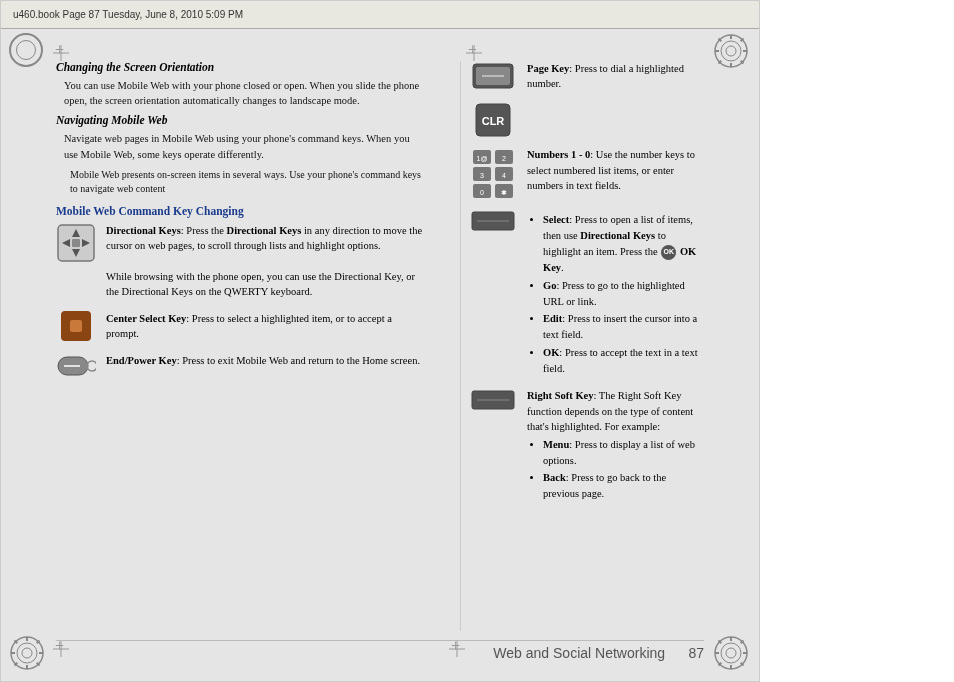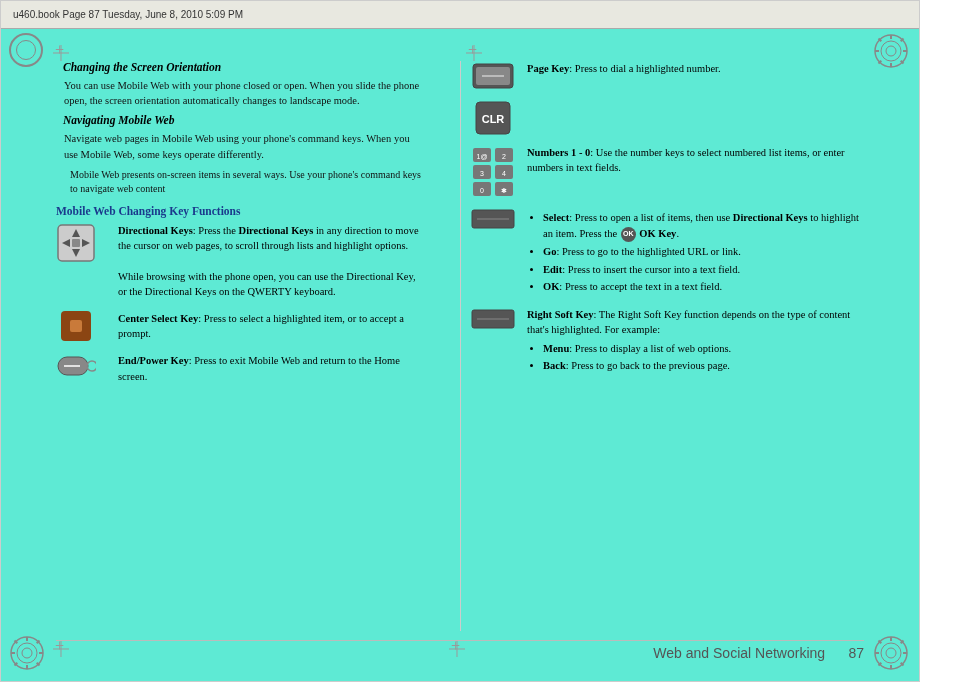--- a/index.html
+++ b/index.html
@@ -10,23 +10,23 @@
       background: #ffffff;
       font-family: 'Times New Roman', serif;
       font-size: 11px;
       color: #000000;
       overflow: hidden;
       position: relative;
     }
 
     
     .page-container {
-      width: 920px;
+      width: 760px;
       height: 682px;
-      background: #5eead4;
+      background: #e5e5e5;
       position: relative;
       border: 1px solid #ccc;
     }
 
     
     .header-bar {
       position: absolute;
       top: 0;
       left: 0;
       right: 0;
@@ -119,21 +119,20 @@
       border-left: 1px solid #ccc;
     }
 
     
     .section-title-italic {
       font-style: italic;
       font-weight: bold;
       font-size: 11.5px;
       margin-bottom: 5px;
       color: #000;
-      margin-left: 7px;
     }
 
     .section-title-blue {
       font-weight: bold;
       font-size: 11.5px;
       color: #1a3a8c;
       margin-bottom: 6px;
       margin-top: 6px;
     }
 
@@ -155,21 +154,21 @@
 
     
     .cmd-section {
       margin-top: 8px;
     }
 
     .cmd-item {
       display: flex;
       align-items: flex-start;
       margin-bottom: 12px;
-      gap: 22px;
+      gap: 10px;
     }
 
     .cmd-icon {
       flex: 0 0 40px;
       display: flex;
       justify-content: center;
       align-items: center;
     }
 
     .cmd-text {
@@ -332,21 +331,21 @@
         <div class="body-text">You can use Mobile Web with your phone closed or open. When you slide the phone open, the screen orientation automatically changes to landscape mode.</div>
       </div>
 
       <div>
         <div class="section-title-italic">Navigating Mobile Web</div>
         <div class="body-text">Navigate web pages in Mobile Web using your phone's command keys. When you use Mobile Web, some keys operate differently.</div>
         <div class="body-text-indent">Mobile Web presents on-screen items in several ways. Use your phone's command keys to navigate web content</div>
       </div>
 
       <div class="cmd-section">
-        <div class="section-title-blue">Mobile Web Changing Key Functions</div>
+        <div class="section-title-blue">Mobile Web Command Key Changing</div>
 
         <div class="cmd-item">
           <div class="cmd-icon">
             <svg width="40" height="40" viewBox="0 0 40 40">
               <rect x="2" y="2" width="36" height="36" rx="4" fill="#ccc" stroke="#777" stroke-width="1.5"></rect>
 
               <polygon points="20,6 16,14 24,14" fill="#555"></polygon>
 
               <polygon points="20,34 16,26 24,26" fill="#555"></polygon>
 

